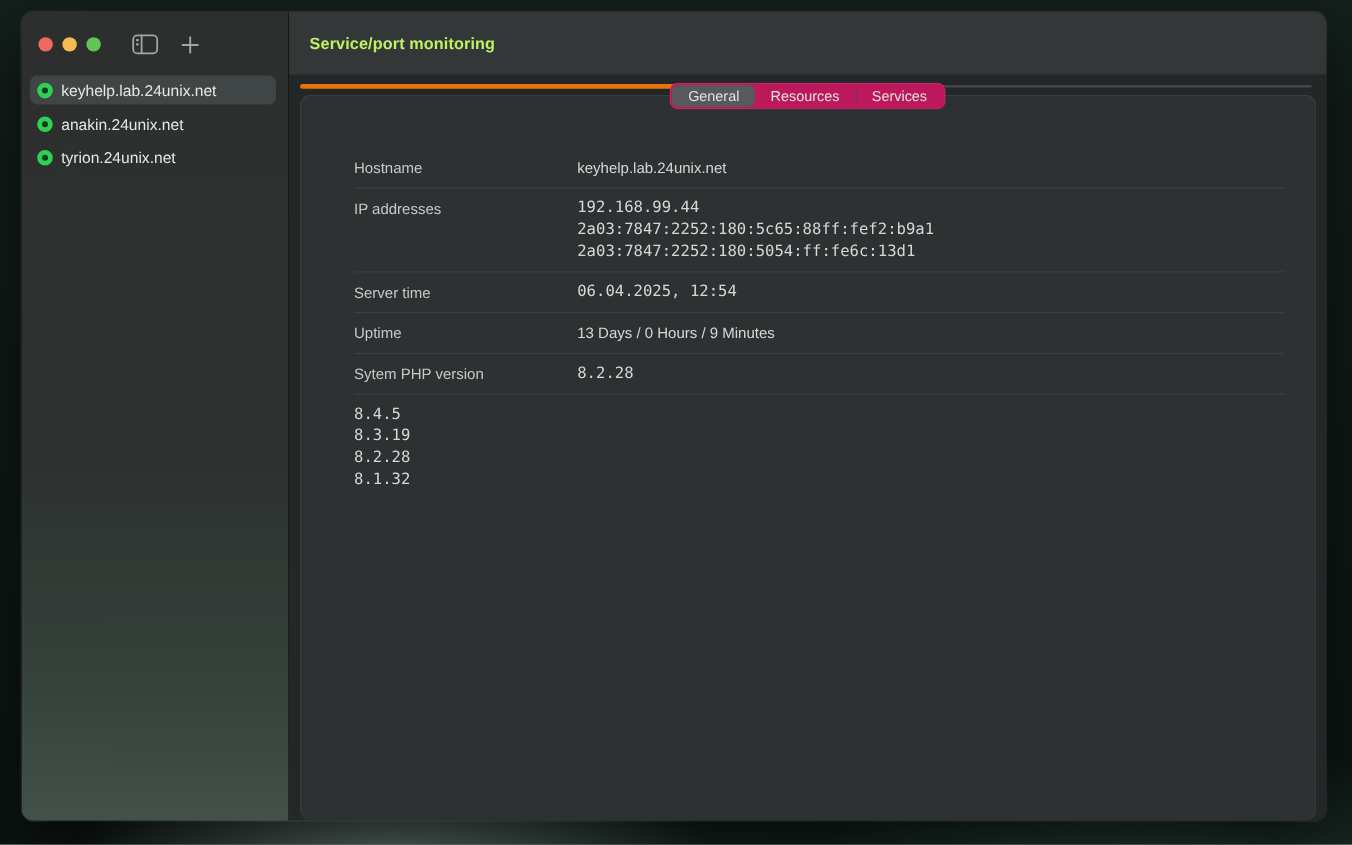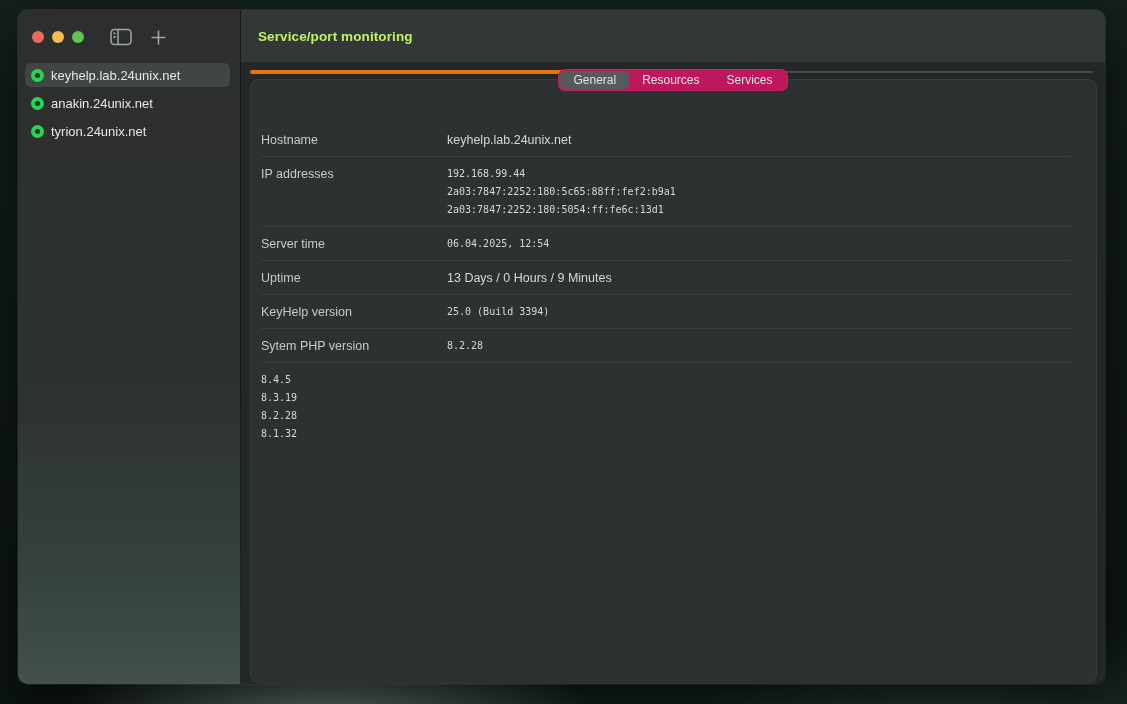--- a/index.html
+++ b/index.html
@@ -70,26 +70,26 @@
     background: #be185d; border: 1px solid rgba(255,255,255,.06); border-radius: 7px;
   }
   .tab {
     display: flex; align-items: center; padding: 0 13px; font-size: 12px;
     color: #e1e2e2; border-radius: 5px; cursor: default; white-space: nowrap;
   }
   .tab.selected { background: #57595b; }
   .tabsep { width: 1px; background: #4b4d4e; margin: 4px 0; }
 
   
-  .rows { position: absolute; top: 43px; left: 10px; right: 26px; }
+  .rows { position: absolute; top: 43px; left: 44px; right: 26px; }
   .row { display: flex; padding: 7.5px 0; border-top: 1px solid rgba(255,255,255,.07); }
   .row:first-child { border-top: none; }
   .row-label { width: 186px; flex: none; font-size: 12.5px; color: #c7c9c9; line-height: 18px; }
   .row-values { font-size: 12.5px; color: #d6d8d8; line-height: 18px; }
-  .val.mono { font-family: "DejaVu Sans Mono", monospace; font-size: 10px; }
+  .val.mono { font-family: "DejaVu Sans Mono", monospace; font-size: 13px; }
 </style>
 </head>
 <body>
 
 <div class="desktop">
   <div class="window">
 
     <aside class="sidebar">
       <div class="window-controls">
         <span class="tl red"></span>
@@ -163,26 +163,20 @@
             </div>
           </div>
 
           <div class="row">
             <div class="row-label">Uptime</div>
             <div class="row-values">
               <div class="val sans">13 Days / 0 Hours / 9 Minutes</div>
             </div>
           </div>
 
-          <div class="row">
-            <div class="row-label">KeyHelp version</div>
-            <div class="row-values">
-              <div class="val mono">25.0 (Build 3394)</div>
-            </div>
-          </div>
 
           <div class="row">
             <div class="row-label">Sytem PHP version</div>
             <div class="row-values">
               <div class="val mono">8.2.28</div>
             </div>
           </div>
 
           <div class="row">
             <div class="row-values">

